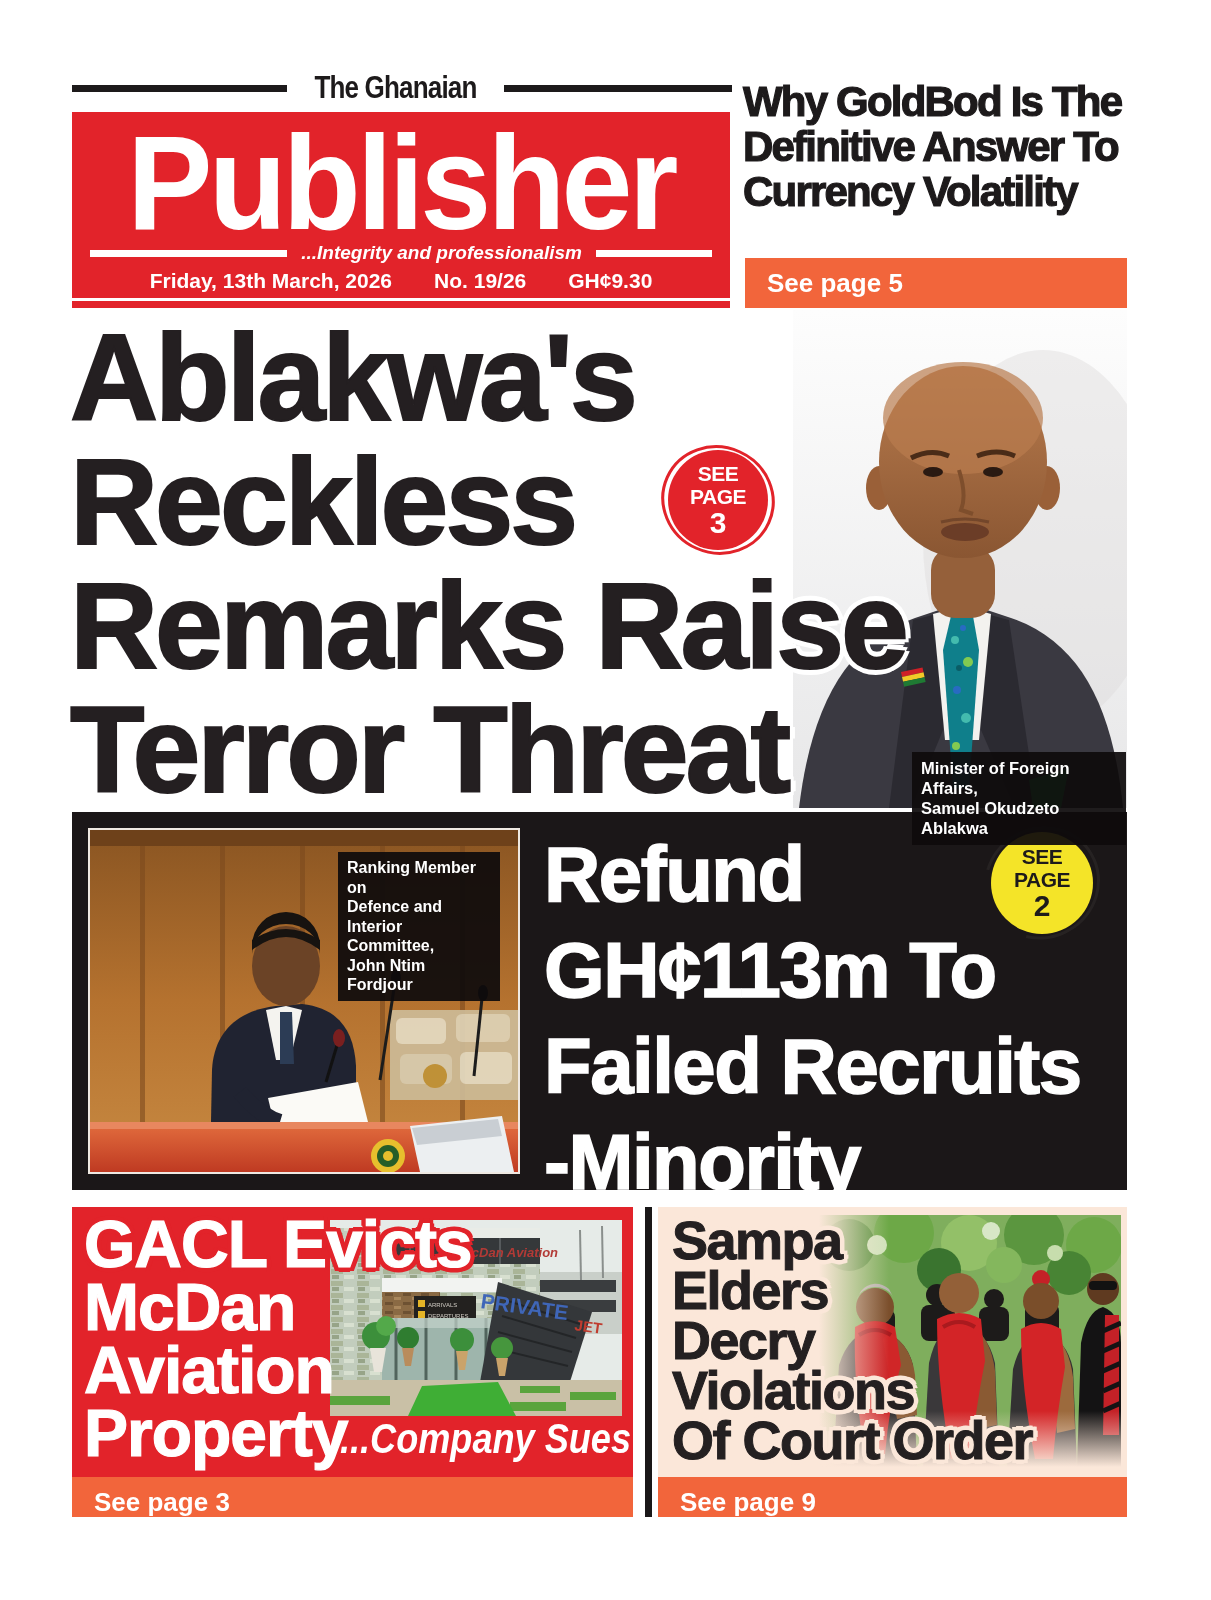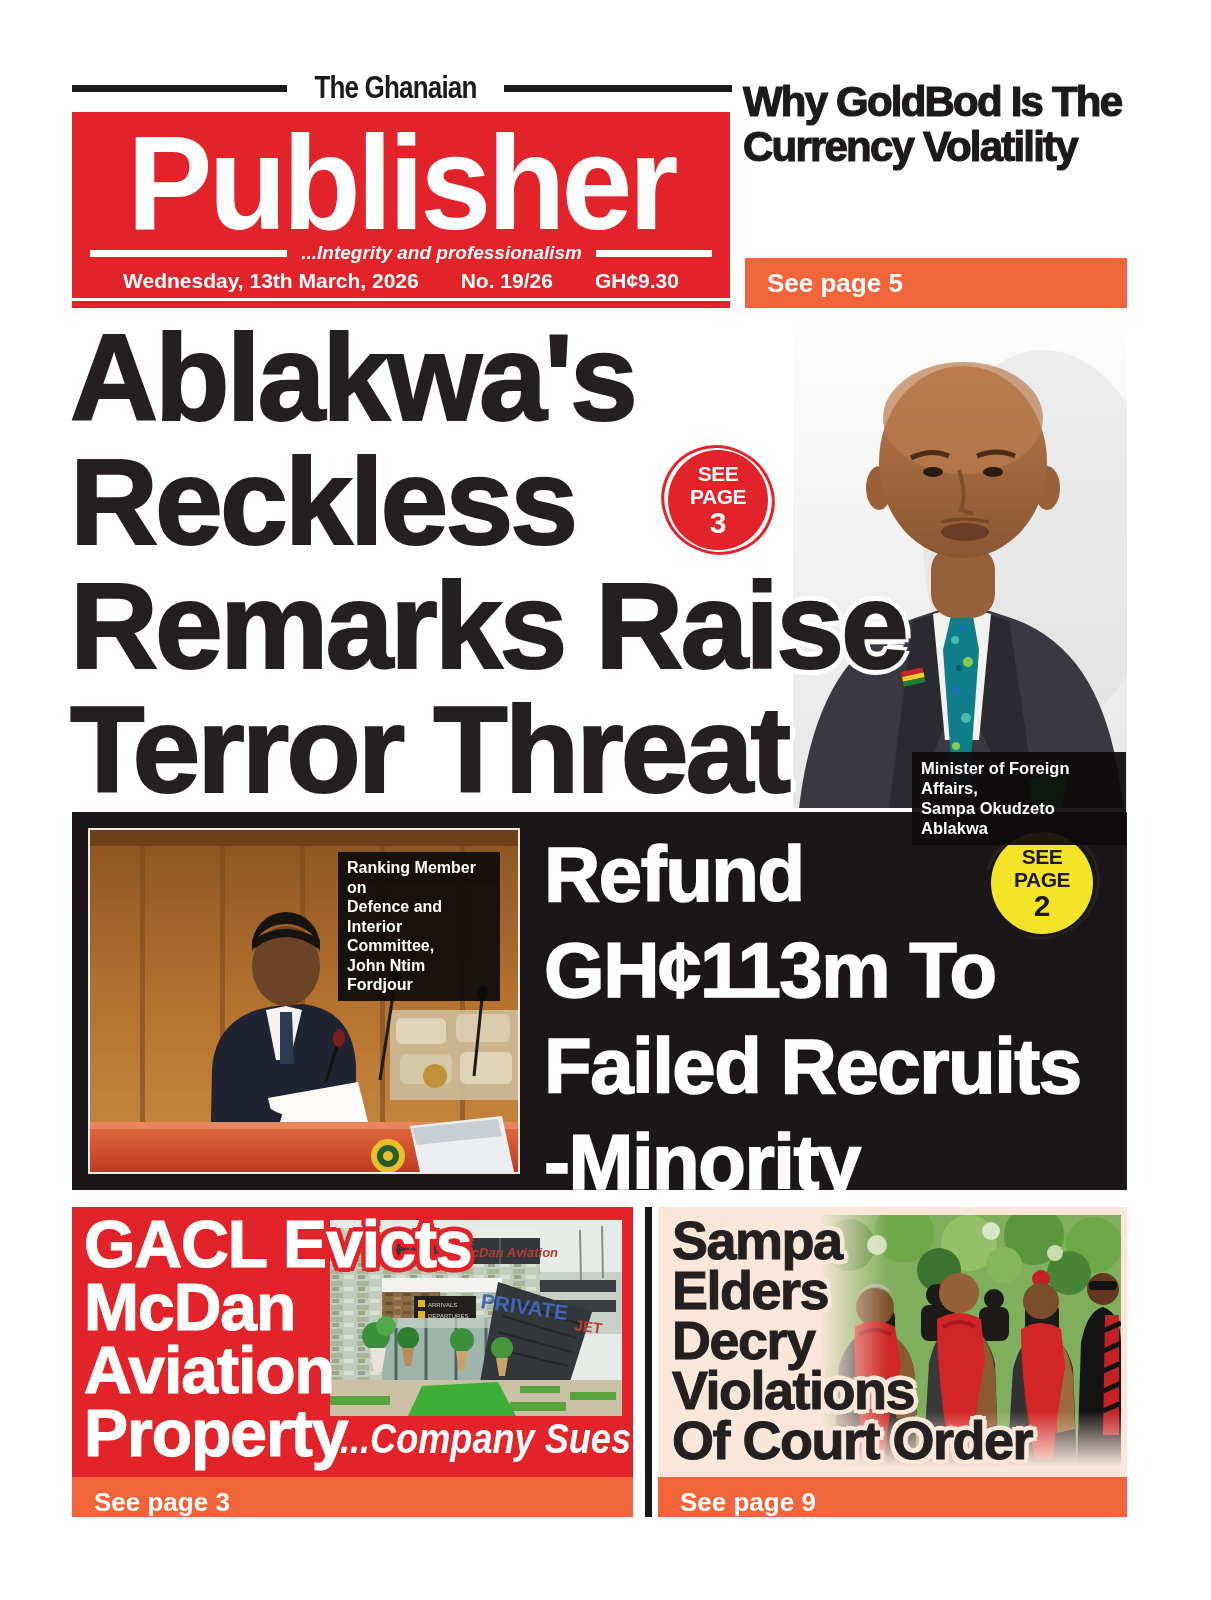--- a/index.html
+++ b/index.html
@@ -93,29 +93,30 @@
   </div>
 
   <div class="masthead-box">
     <div class="masthead-title">Publisher</div>
     <div class="tagline-row">
       <span class="tag-rule l"></span>
       <span class="tagline">...Integrity and professionalism</span>
       <span class="tag-rule r"></span>
     </div>
     <div class="date-row">
-      <span>Wednesday, 13th March, 2026</span>
+      <span>Friday, 13th March, 2026</span>
       <span>No. 19/26</span>
       <span>GH¢9.30</span>
     </div>
     <div class="masthead-hairline"></div>
   </div>
 
   <div class="goldbod-head">
     <span class="hl">Why GoldBod Is The</span>
+    <span class="hl">Definitive Answer To</span>
     <span class="hl">Currency Volatility</span>
   </div>
   <div class="goldbod-bar">
     <span class="see-label">See page 5</span>
   </div>
 
   <div class="lead-photo">
     <svg width="334" height="498" viewBox="0 0 334 498" xmlns="http://www.w3.org/2000/svg">
       <defs>
         <linearGradient id="abg" x1="0" y1="0" x2="0" y2="1">
@@ -177,21 +178,21 @@
   </div>
 
   <div class="badge badge-red">
     <span class="badge-line1">SEE</span>
     <span class="badge-line2">PAGE</span>
     <span class="badge-line3">3</span>
   </div>
 
   <div class="photo-caption lead-caption">
     <span class="hl">Minister of Foreign Affairs,</span>
-    <span class="hl">Sampa Okudzeto Ablakwa</span>
+    <span class="hl">Samuel Okudzeto Ablakwa</span>
   </div>
 
   <div class="black-panel">
     <div class="panel-photo">
       <svg width="428" height="342" viewBox="0 0 428 342" xmlns="http://www.w3.org/2000/svg">
         <defs>
           <linearGradient id="wood" x1="0" y1="0" x2="0" y2="1">
             <stop offset="0" stop-color="#8a5522"></stop>
               <stop offset=".5" stop-color="#b5722f"></stop>
               <stop offset="1" stop-color="#c88a42"></stop>

